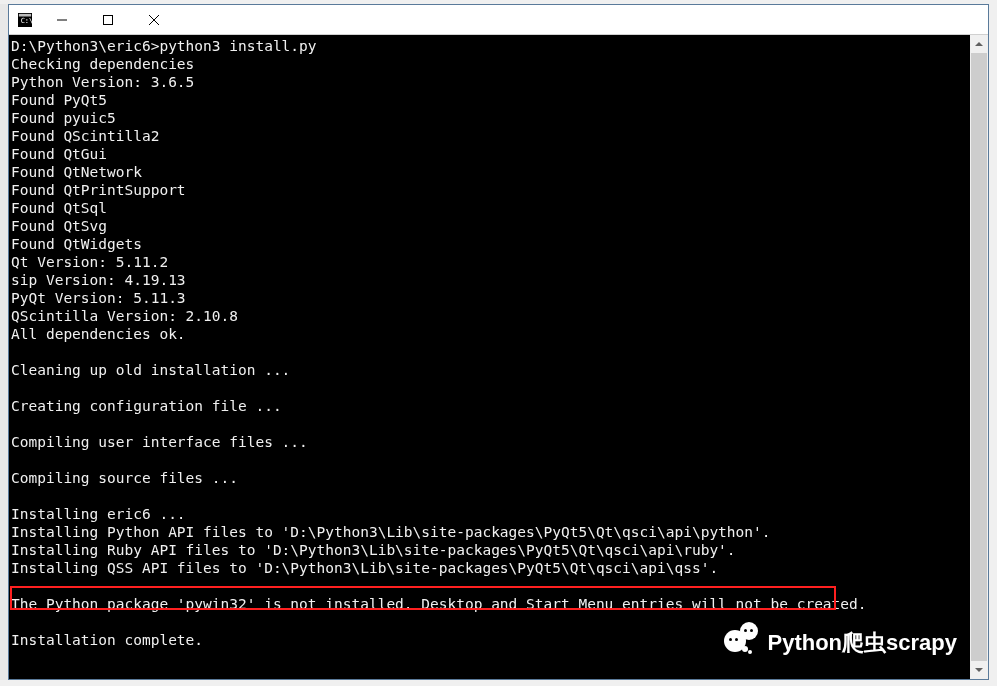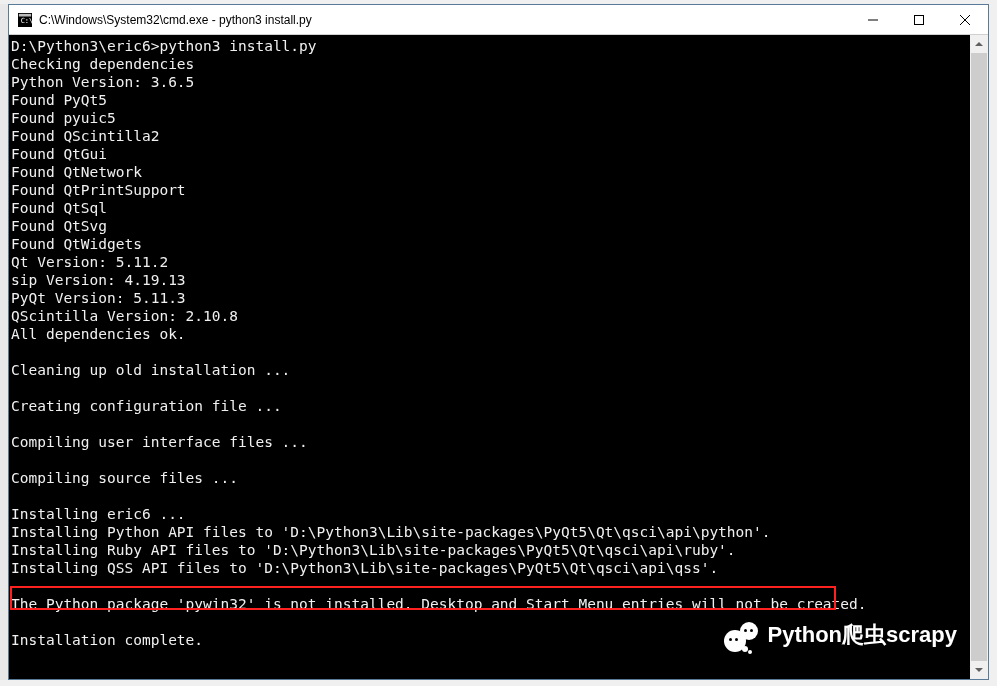--- a/index.html
+++ b/index.html
@@ -114,21 +114,21 @@
     .highlight-box {
       position: absolute;
       border: 2px solid #ff2020;
       pointer-events: none;
     }
     .watermark {
       position: absolute;
       right: 40px;
       bottom: 28px;
       display: flex;
-      align-items: flex-start;
+      align-items: flex-end;
       gap: 6px;
       color: #fff;
       font-family: "Microsoft YaHei", sans-serif;
       font-size: 22px;
       font-weight: bold;
       z-index: 10;
     }
     .watermark-icon {
       width: 38px;
       height: 38px;
@@ -196,21 +196,20 @@
 
 <div class="window">
   <div class="titlebar">
     <div class="titlebar-icon">
       <svg viewBox="0 0 16 16">
         <rect x="0" y="0" width="16" height="16" fill="#000"></rect>
         <rect x="1" y="1" width="14" height="3" fill="#bbb"></rect>
         <text x="3" y="11" font-size="8" fill="#fff" font-family="monospace">C:\</text>
       </svg>
     </div>
-    <div class="titlebar-title">C:\Windows\System32\cmd.exe - python3  install.py</div>
     <div class="titlebar-controls">
       <div class="titlebar-btn">
         <svg width="10" height="10" viewBox="0 0 10 10">
             <line x1="0" y1="5" x2="10" y2="5" stroke="#000" stroke-width="1"></line>
           </svg>
       </div>
       <div class="titlebar-btn">
         <svg width="10" height="10" viewBox="0 0 10 10">
             <rect x="0.5" y="0.5" width="9" height="9" fill="none" stroke="#000" stroke-width="1"></rect>
           </svg>

